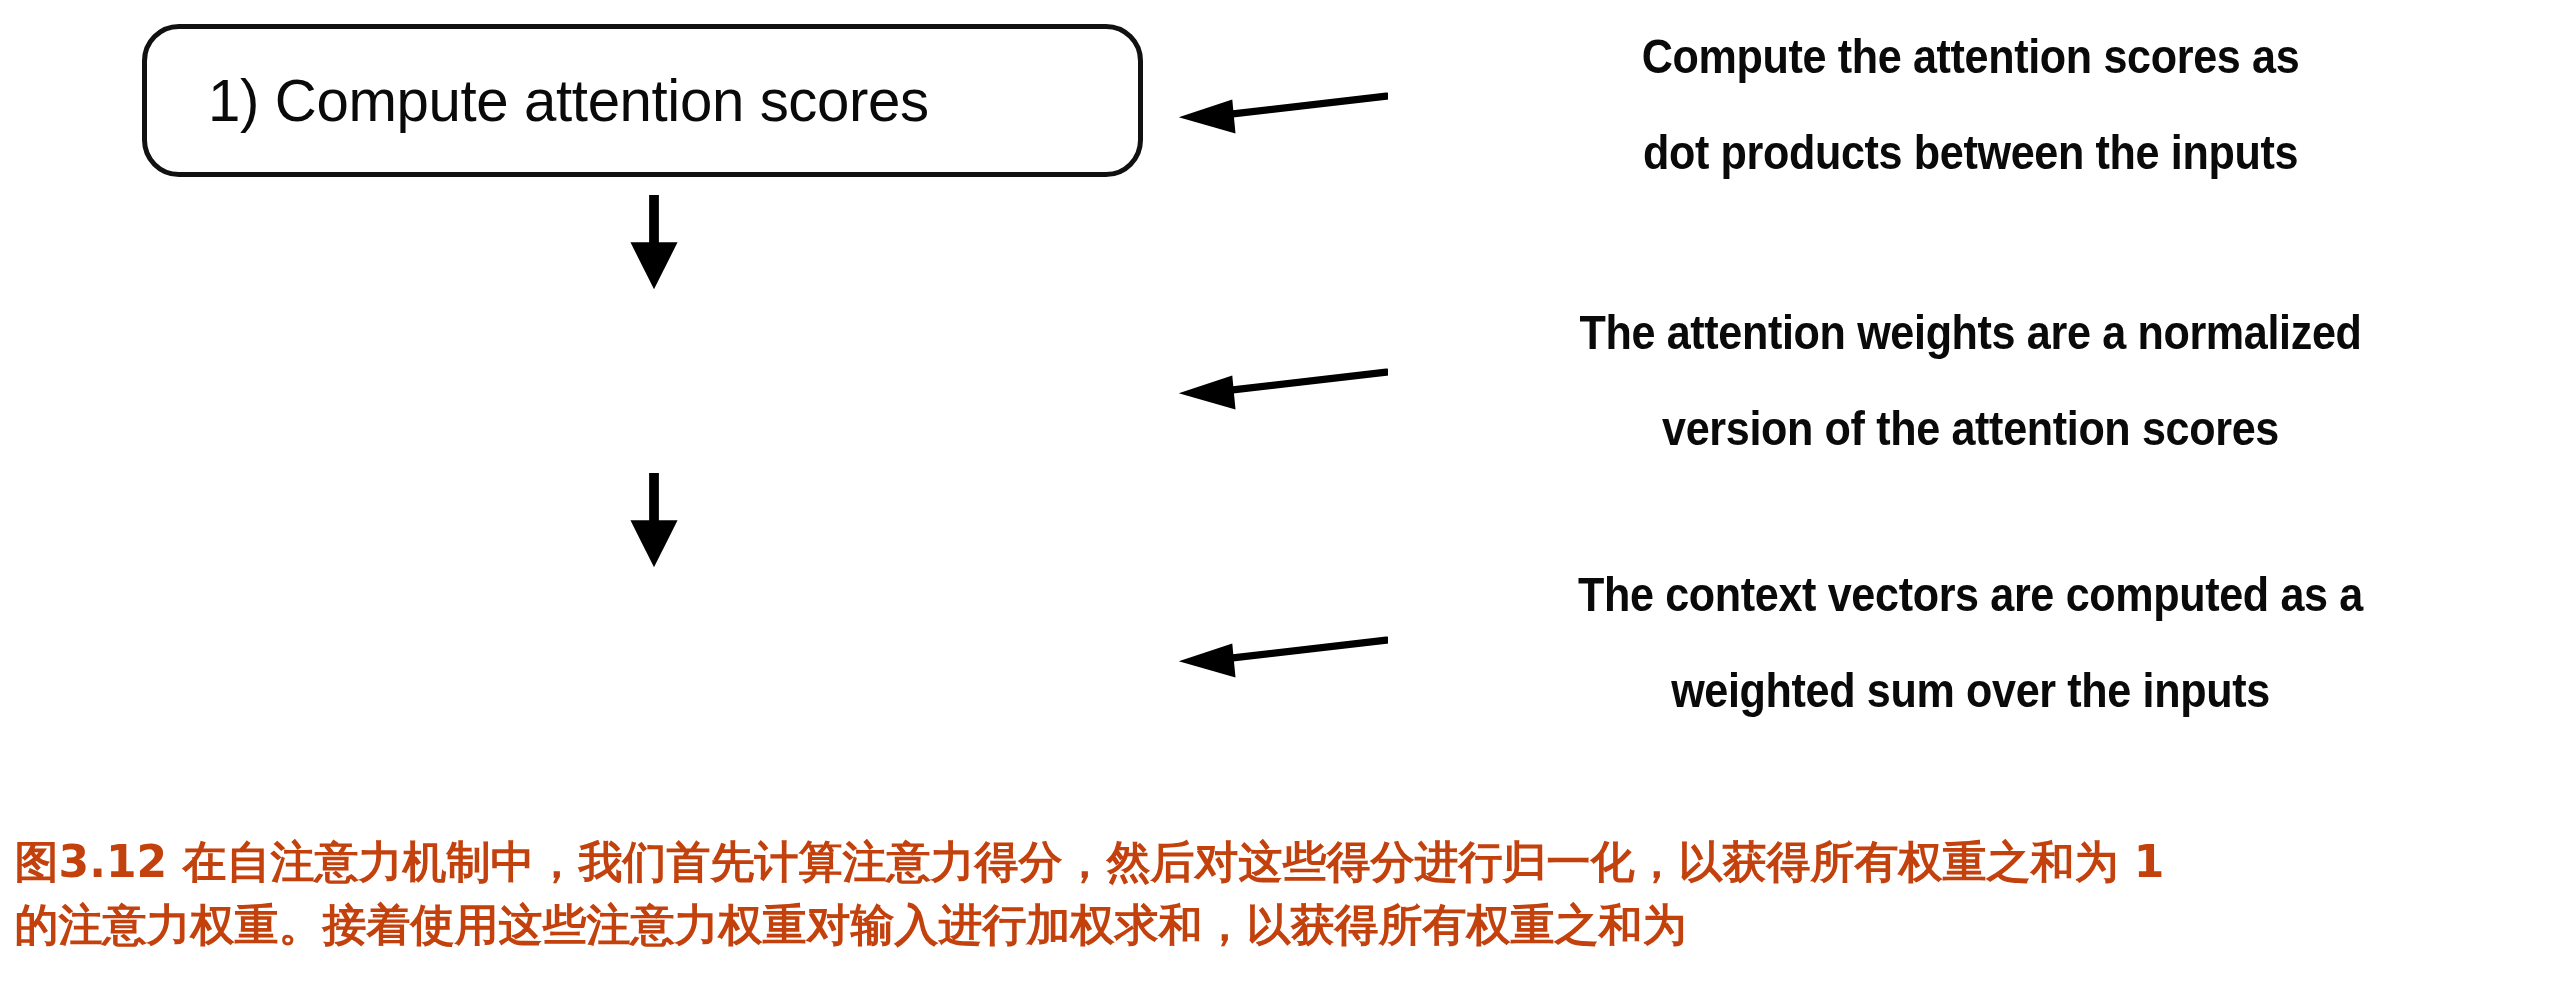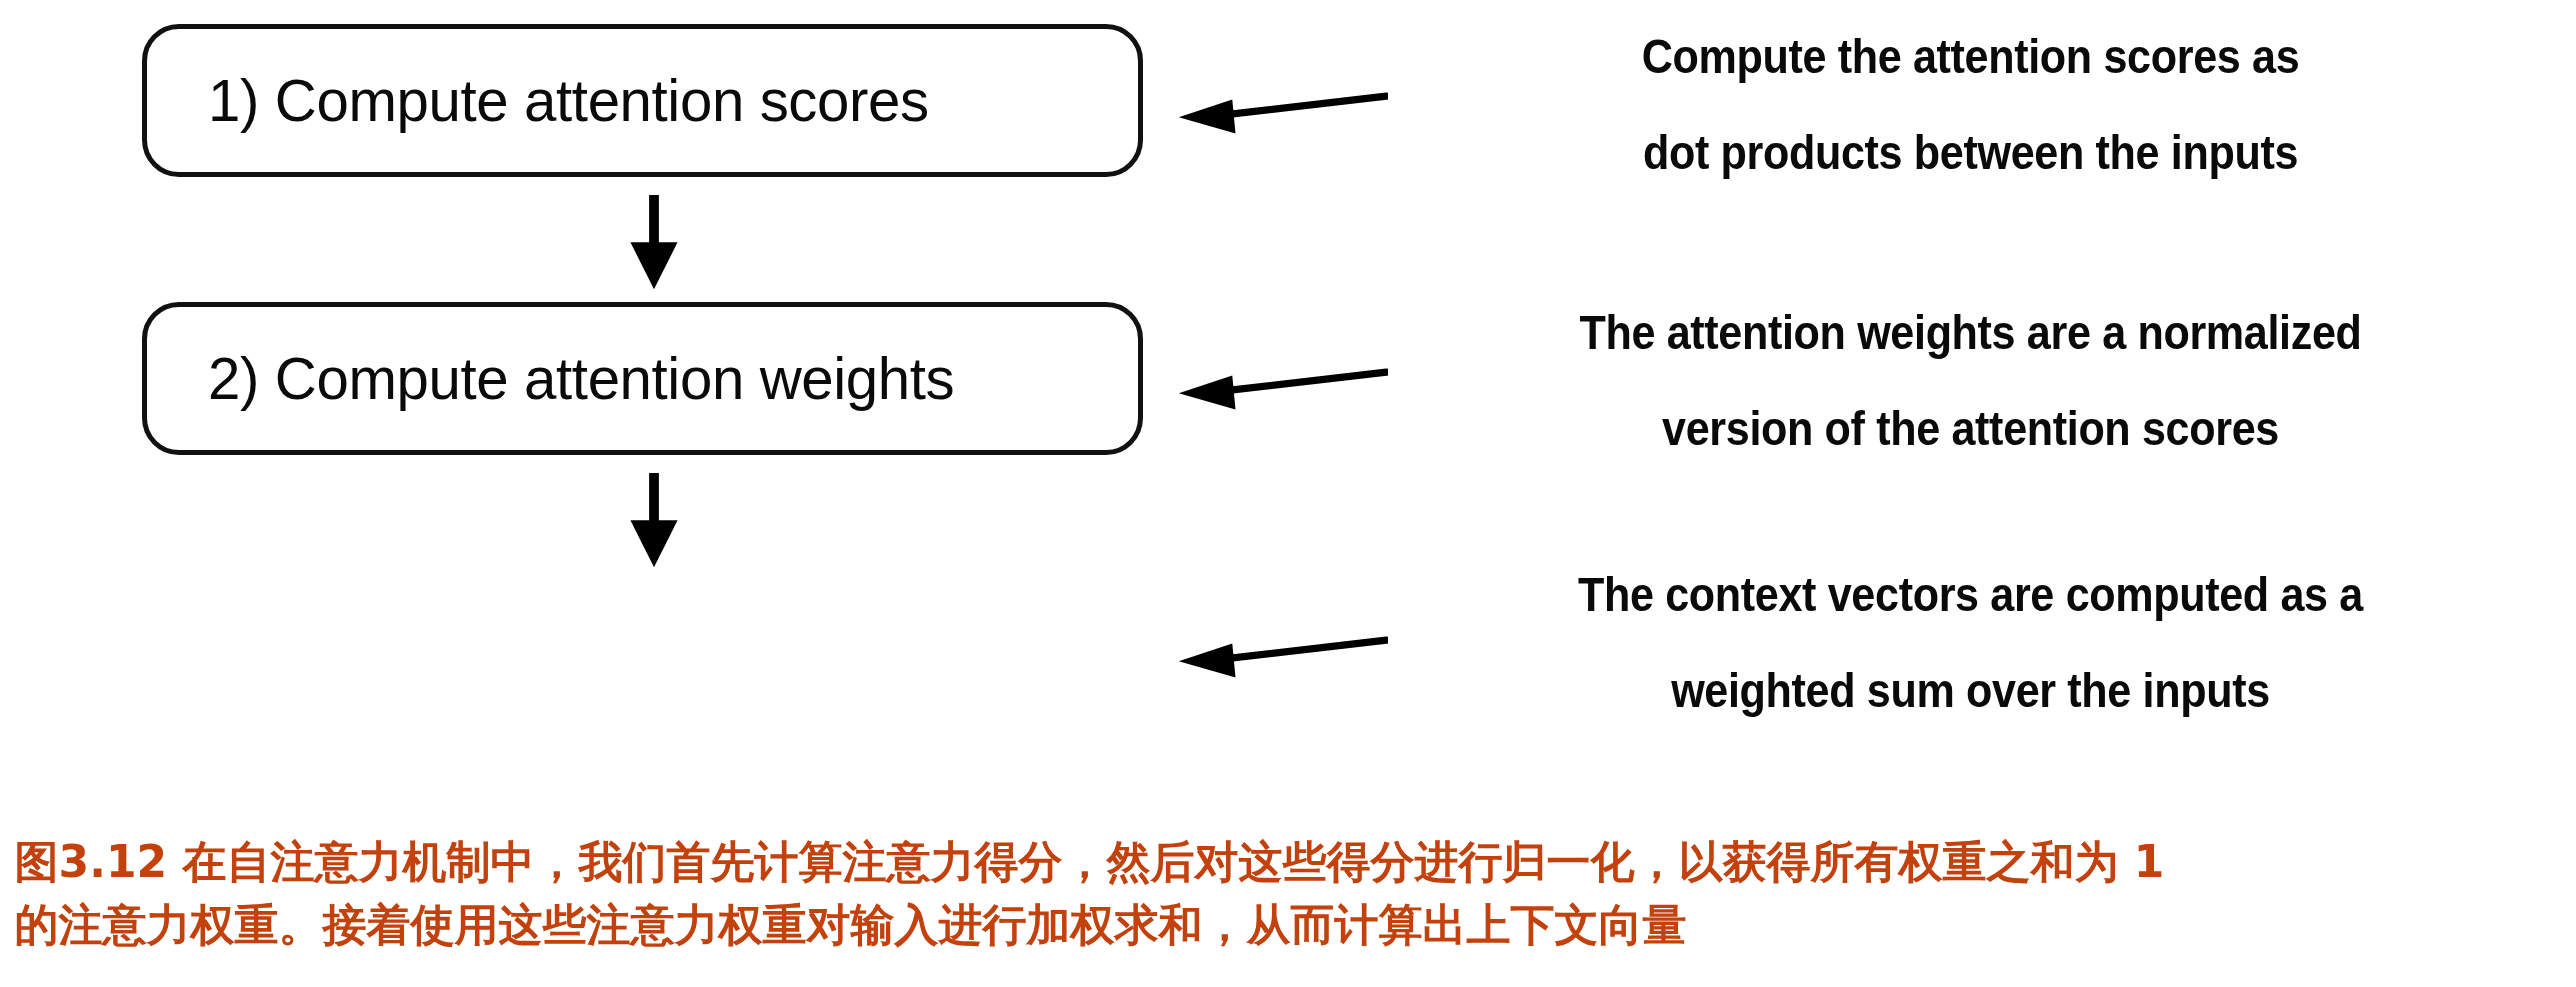--- a/index.html
+++ b/index.html
@@ -121,23 +121,20 @@
 <body>
 
 <div id="stage">
 
   <div class="diagram">
 
     <div class="step-box" id="box-1">
       <span class="step-label">1) Compute attention scores</span>
     </div>
 
-    <div class="step-box" id="box-2">
-      <span class="step-label">2) Compute attention weights</span>
-    </div>
 
 
     <svg class="down-arrow" id="down-arrow-1" viewBox="0 0 66 118">
       <rect x="27" y="0" width="12" height="64" fill="#000000"></rect>
       <polygon points="4,58 62,58 33,116" fill="#000000"></polygon>
     </svg>
 
     <svg class="down-arrow" id="down-arrow-2" viewBox="0 0 66 118">
       <rect x="27" y="0" width="12" height="64" fill="#000000"></rect>
       <polygon points="4,58 62,58 33,116" fill="#000000"></polygon>
@@ -170,17 +167,17 @@
 
     <div class="annotation" id="annotation-3">
       <span class="ann-line">The context vectors are computed as a</span>
       <span class="ann-line">weighted sum over the inputs</span>
     </div>
 
   </div>
 
   <div class="caption">
     <span class="cap-line">图3.12 在自注意力机制中，我们首先计算注意力得分，然后对这些得分进行归一化，以获得所有权重之和为 1</span>
-    <span class="cap-line">的注意力权重。接着使用这些注意力权重对输入进行加权求和，从而计算出上下文向量</span>
+    <span class="cap-line">的注意力权重。接着使用这些注意力权重对输入进行加权求和，以获得所有权重之和为</span>
   </div>
 
 </div>
 
 
 </body></html>

